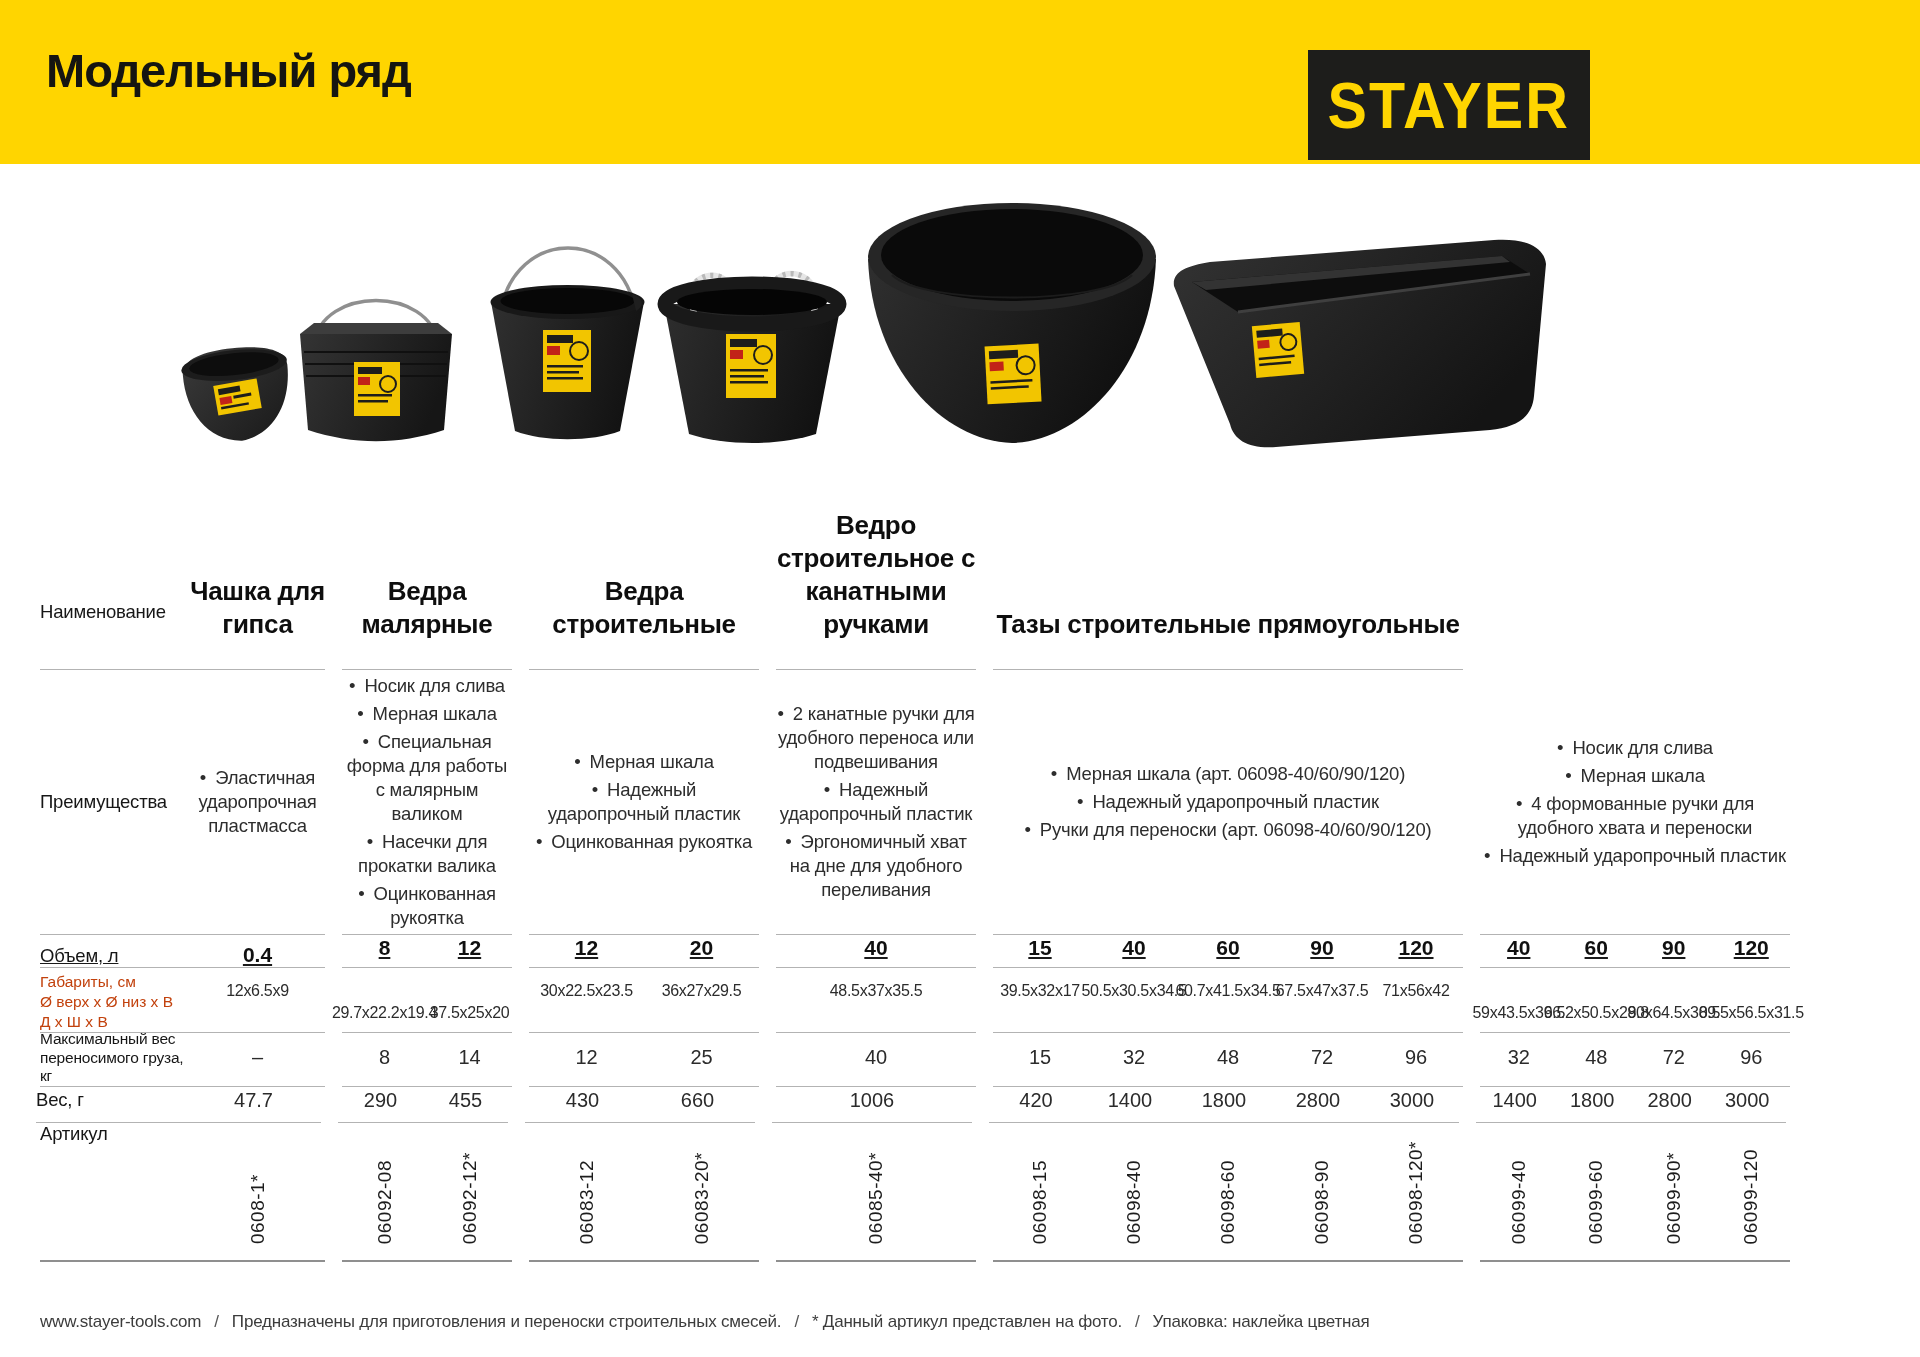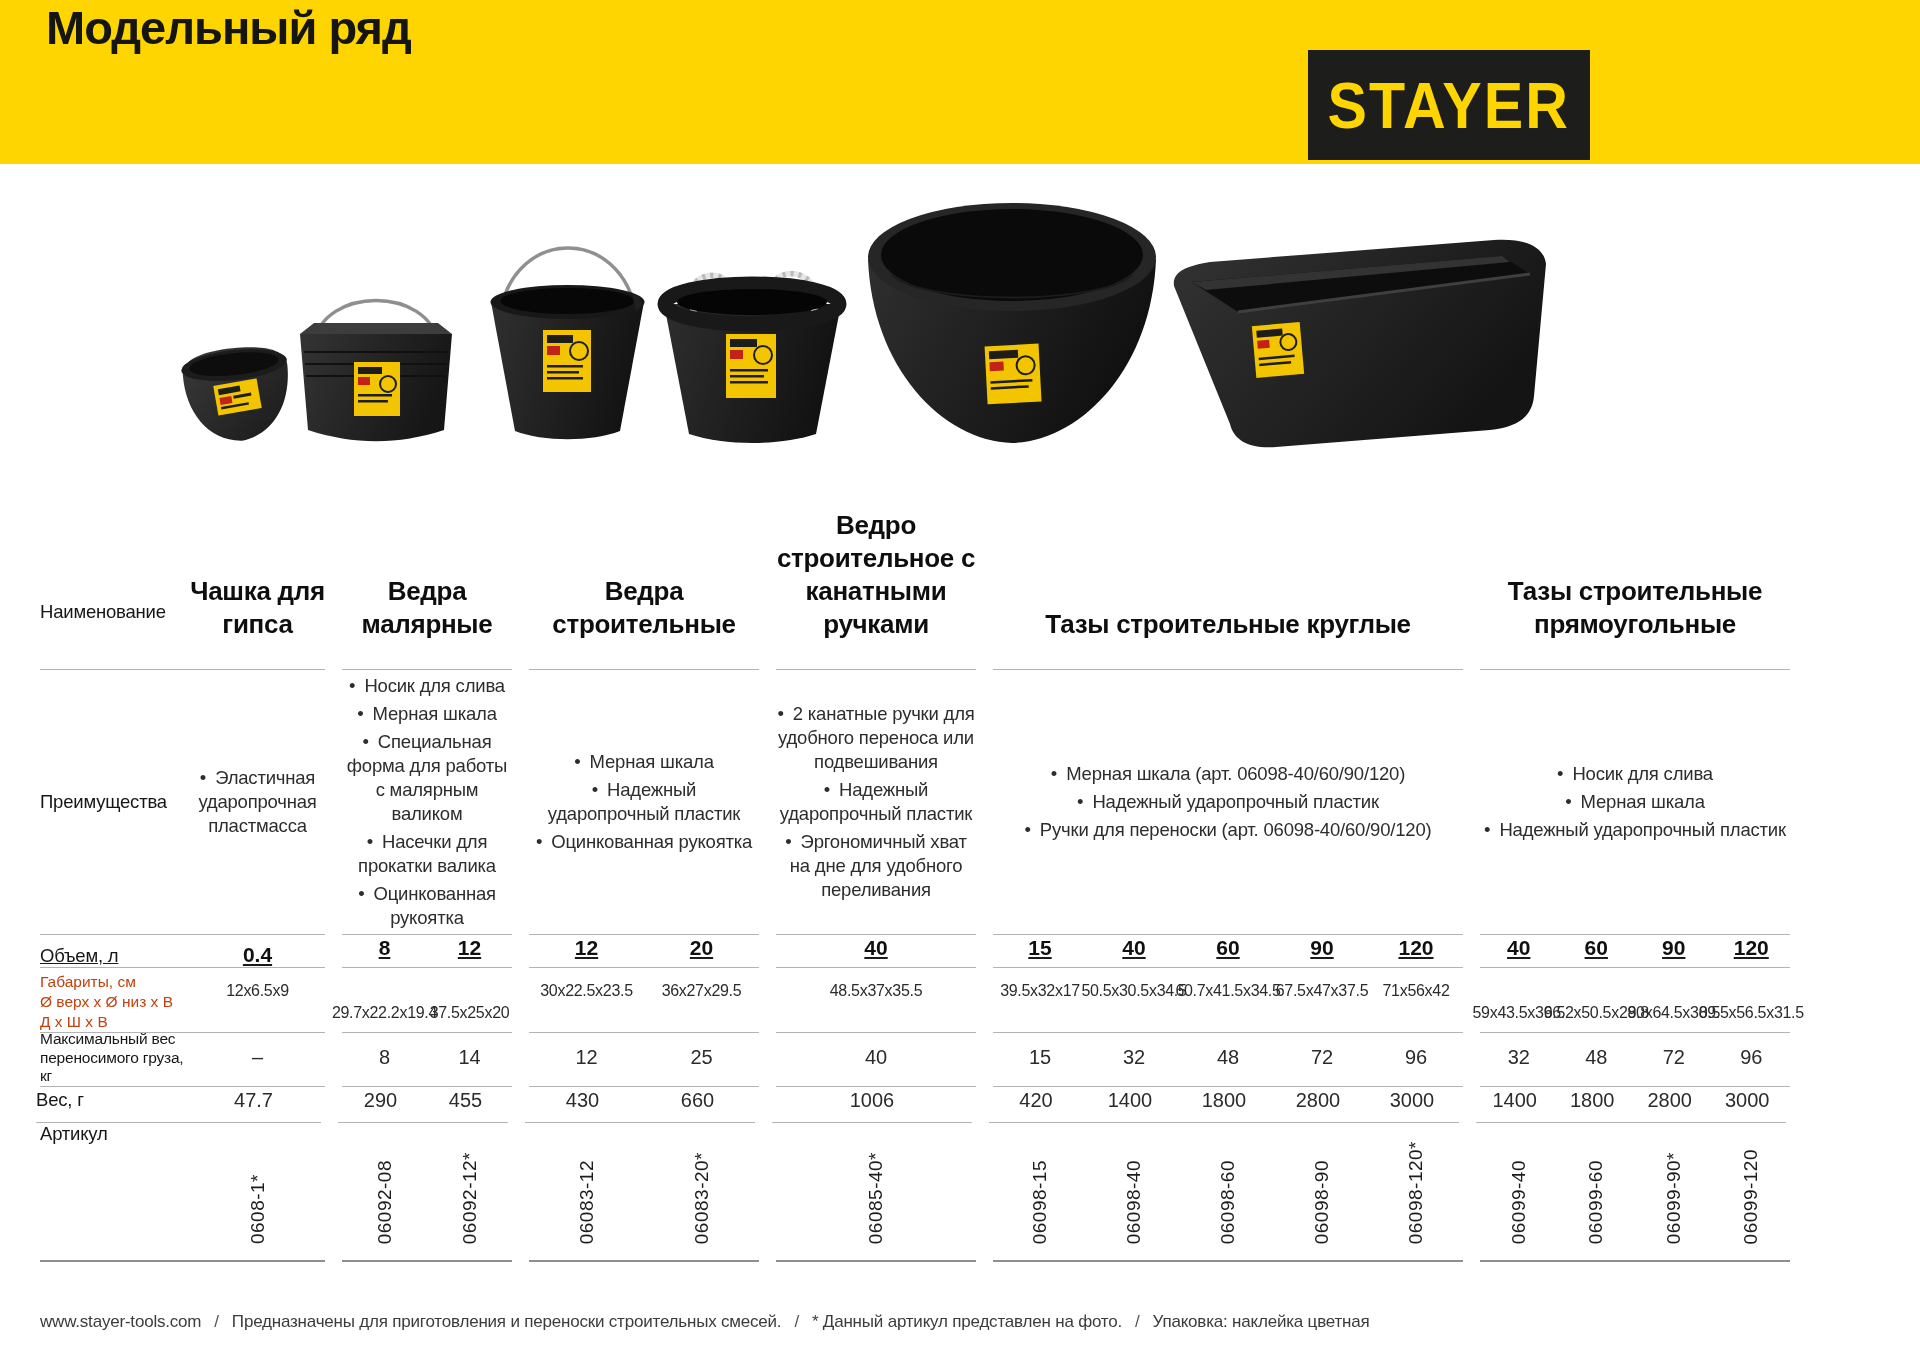--- a/index.html
+++ b/index.html
@@ -1,20 +1,20 @@
 <!DOCTYPE html>
 <html><head>
 <meta charset="utf-8">
 <style>
   html,body{margin:0;padding:0;background:#fff;}
   .page{position:relative;width:1920px;height:1357px;background:#ffffff;overflow:hidden;
         font-family:"Liberation Sans", sans-serif;color:#1a1a1a;}
   
   .band{position:absolute;left:0;top:0;width:1920px;height:164px;background:#FFD500;
-        display:flex;align-items:flex-start;}
+        display:flex;align-items:center;}
   .title{margin:0 0 24px 46px;font-size:47px;font-weight:800;letter-spacing:-1px;color:#151511;}
   .logo{position:absolute;left:1308px;top:50px;width:282px;height:110px;background:#1d1d1b;
         display:flex;align-items:center;justify-content:center;}
   .logo span{font-size:58px;font-weight:800;letter-spacing:2px;color:#FFD500;transform:scale(1.02,1.12);}
   
   .products{position:absolute;left:0;top:0;}
   .ph{position:absolute;}
   
   #table-root{position:absolute;left:0;top:470px;width:1920px;}
   .grid-row{display:grid;grid-template-columns:285px 170px 230px 200px 470px 310px;
@@ -239,23 +239,20 @@
         <div class="cell bline">
           <div class="gtitle">Ведра малярные</div>
         </div>
         <div class="cell bline">
           <div class="gtitle">Ведра строительные</div>
         </div>
         <div class="cell bline">
           <div class="gtitle">Ведро строительное с канатными ручками</div>
         </div>
         <div class="cell bline">
-          <div class="gtitle">Тазы строительные круглые</div>
-        </div>
-        <div class="cell bline">
           <div class="gtitle">Тазы строительные прямоугольные</div>
         </div>
       </div>
       <div class="grid-row r-adv">
         <div class="cell combo bline">
           <div class="rlabel-wrap">
             <div class="rlabel">Преимущества</div>
           </div>
           <div class="gcontent">
             <div class="advlist">
@@ -290,20 +287,21 @@
           <div class="advlist">
             <div class="bullet">• Мерная шкала (арт. 06098-40/60/90/120)</div>
             <div class="bullet">• Надежный ударопрочный пластик</div>
             <div class="bullet">• Ручки для переноски (арт. 06098-40/60/90/120)</div>
           </div>
         </div>
         <div class="cell bline">
           <div class="advlist">
             <div class="bullet">• Носик для слива</div>
             <div class="bullet">• Мерная шкала</div>
+            <div class="bullet">• 4 формованные ручки для удобного хвата и переноски</div>
             <div class="bullet">• Надежный ударопрочный пластик</div>
           </div>
         </div>
       </div>
       <div class="grid-row r-vol">
         <div class="cell combo bline">
           <div class="rlabel-wrap">
             <div class="rlabel">Объем, л</div>
           </div>
           <div class="gcontent">

